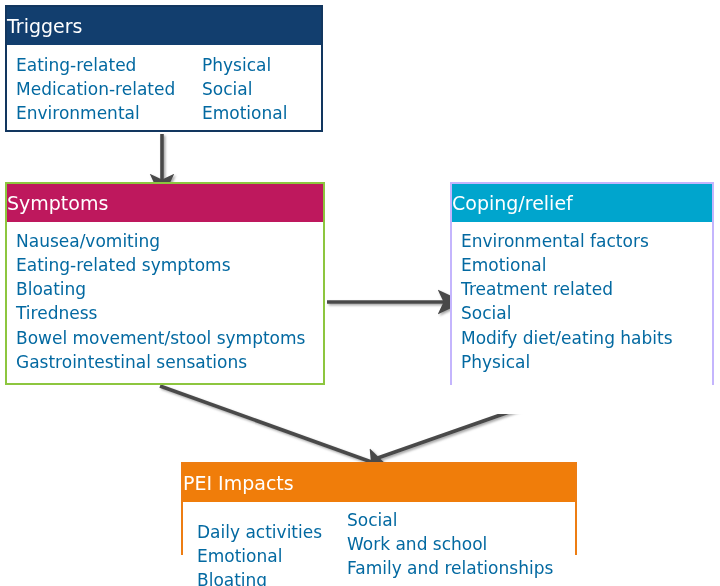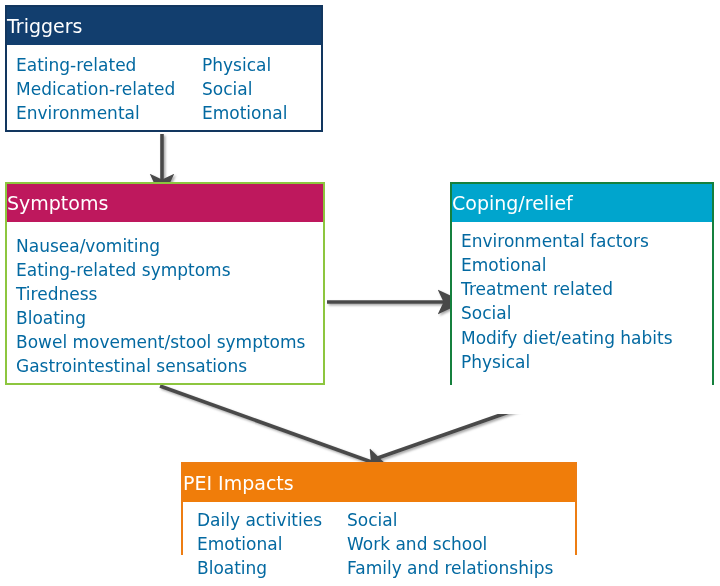--- a/index.html
+++ b/index.html
@@ -88,30 +88,29 @@
     height: 203px;
     border: 2px solid #8DC63F;
   }
   #box-symptoms .box-header {
     height: 38px;
     background: #be185d;
   }
   #box-symptoms .box-body {
     height: 161px;
     padding: 7px 13px 0 9px;
-    align-items: center;
   }
 
   
   #box-coping {
     left: 450px;
     top: 182px;
     width: 264px;
     height: 203px;
-    border: 2px solid #15803d;
+    border: 2px solid #c4b5fd;
   }
   #box-coping .box-header {
     height: 38px;
     background: #00A5CD;
   }
   #box-coping .box-body {
     height: 192px;
     padding: 7px 0 0 9px;
   }
 
@@ -124,21 +123,21 @@
     border: 2px solid #ED7D13;
   }
   #box-pei .box-header {
     height: 38px;
     background: #F07D0A;
   }
   #box-pei .box-body {
     height: 79px;
     padding: 6px 0 0 14px;
   }
-  #box-pei .col-a { width: 150px; }
+  #box-pei .col-a { width: 150px; margin-top: 12px; }
 </style>
 </head>
 <body>
 
 <div id="canvas">
 
   <svg class="arrow-layer" viewBox="0 0 720 586" width="720" height="586">
     <defs>
       <marker id="ah" markerWidth="8" markerHeight="8" refX="3.4" refY="4" orient="auto" markerUnits="strokeWidth">
         <path d="M0,0.6 L7.4,4 L0,7.4 L1.6,4 Z" fill="#4A4A4A"></path>
@@ -175,22 +174,22 @@
   </div>
 
   <div class="box" id="box-symptoms">
     <div class="box-header">
       <span>Symptoms</span>
     </div>
     <div class="box-body">
       <div class="col col-a">
         <div class="item">Nausea/vomiting</div>
         <div class="item">Eating-related symptoms</div>
+        <div class="item">Bloating</div>
         <div class="item">Tiredness</div>
-        <div class="item">Bloating</div>
         <div class="item">Bowel movement/stool symptoms</div>
         <div class="item">Gastrointestinal sensations</div>
       </div>
     </div>
   </div>
 
   <div class="box" id="box-coping">
     <div class="box-header">
       <span>Coping/relief</span>
     </div>

